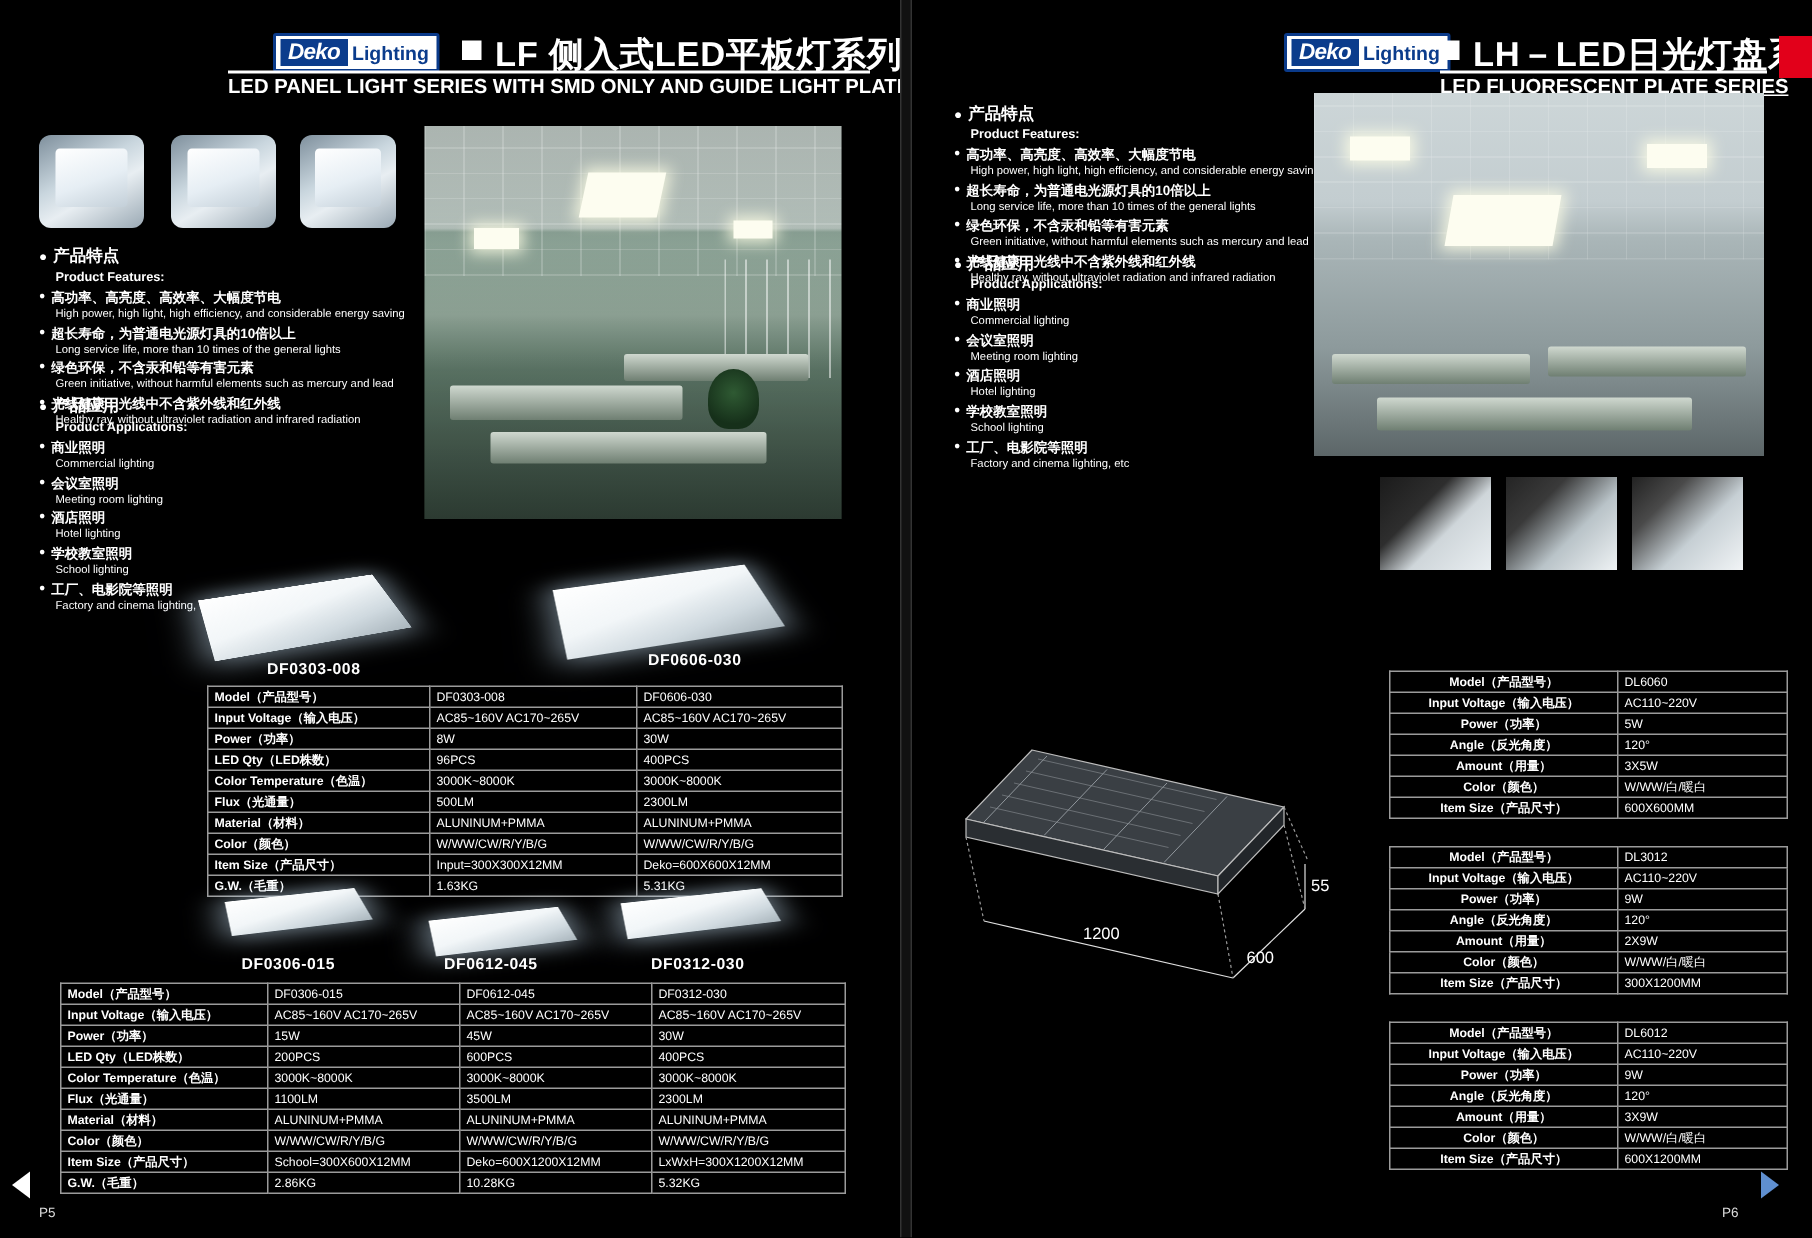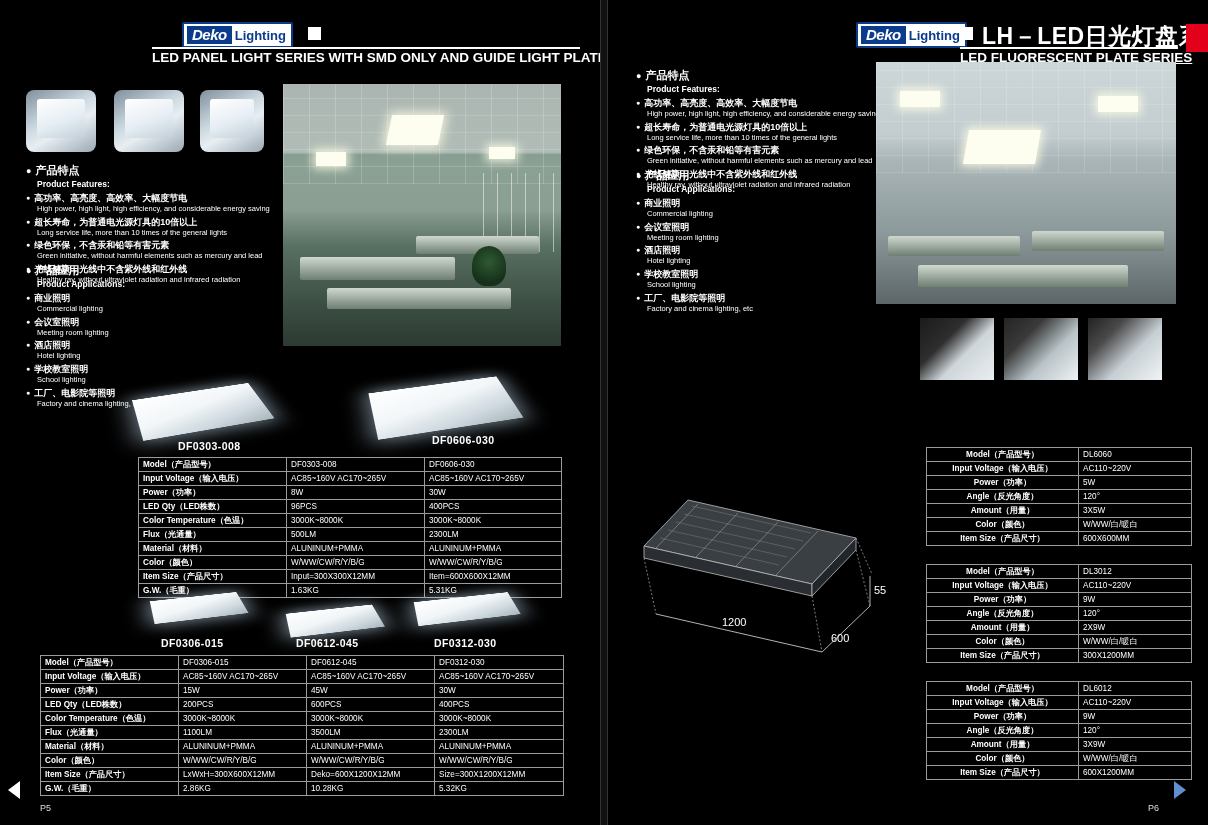--- a/index.html
+++ b/index.html
@@ -139,20 +139,21 @@
 </head>
 <body>
 
 <div class="page page-left">
 
   <div class="logo-box" style="left:182px; top:22px;">
     <span class="logo-deko">Deko</span>
     <span class="logo-lighting">Lighting</span>
   </div>
   <div class="hdr-sq" style="left:308px; top:27px;"></div>
+  <div class="hdr-title-cn" style="left:330px; top:21px;">LF 侧入式LED平板灯系列</div>
   <div class="hdr-rule" style="left:152px; top:47px; width:428px;"></div>
   <div class="hdr-title-en" style="left:152px; top:50px;">LED PANEL LIGHT SERIES WITH SMD ONLY AND GUIDE LIGHT PLATE</div>
 
   <div class="thumb" style="left:26px; top:90px; width:70px; height:62px;">
     <div class="inner"></div>
   </div>
   <div class="thumb" style="left:114px; top:90px; width:70px; height:62px;">
     <div class="inner"></div>
   </div>
   <div class="thumb" style="left:200px; top:90px; width:64px; height:62px;">
@@ -298,21 +299,21 @@
           <td>ALUNINUM+PMMA</td>
         </tr>
       <tr>
           <td class="k">Color（颜色）</td>
           <td>W/WW/CW/R/Y/B/G</td>
           <td>W/WW/CW/R/Y/B/G</td>
         </tr>
       <tr>
           <td class="k">Item Size（产品尺寸）</td>
           <td>Input=300X300X12MM</td>
-          <td>Item=600X600X12MM</td>
+          <td>Deko=600X600X12MM</td>
         </tr>
       <tr>
           <td class="k">G.W.（毛重）</td>
           <td>1.63KG</td>
           <td>5.31KG</td>
         </tr>
     </tbody>
   </table>
 
   <div class="panel-lamp" style="left:152px; top:586px; width:92px; height:42px; transform: perspective(400px) rotateX(58deg) rotate(-12deg);"></div>
@@ -369,35 +370,35 @@
           <td>ALUNINUM+PMMA</td>
         </tr>
       <tr>
           <td class="k">Color（颜色）</td>
           <td>W/WW/CW/R/Y/B/G</td>
           <td>W/WW/CW/R/Y/B/G</td>
           <td>W/WW/CW/R/Y/B/G</td>
         </tr>
       <tr>
           <td class="k">Item Size（产品尺寸）</td>
-          <td>LxWxH=300X600X12MM</td>
+          <td>School=300X600X12MM</td>
           <td>Deko=600X1200X12MM</td>
-          <td>Size=300X1200X12MM</td>
+          <td>LxWxH=300X1200X12MM</td>
         </tr>
       <tr>
           <td class="k">G.W.（毛重）</td>
           <td>2.86KG</td>
           <td>10.28KG</td>
           <td>5.32KG</td>
         </tr>
     </tbody>
   </table>
 
   <div class="tri" style="left:8px; bottom:26px; border-top:9px solid transparent; border-bottom:9px solid transparent; border-right:12px solid #fff;"></div>
-  <div class="pg-num" style="left:40px;margin-top:13px;">P5</div>
+  <div class="pg-num" style="left:26px;margin-top:13px;">P5</div>
 </div>
 
 <div class="spine"></div>
 
 <div class="page page-right">
 
   <div class="logo-box" style="left:248px; top:22px;">
     <span class="logo-deko">Deko</span>
     <span class="logo-lighting">Lighting</span>
   </div>

